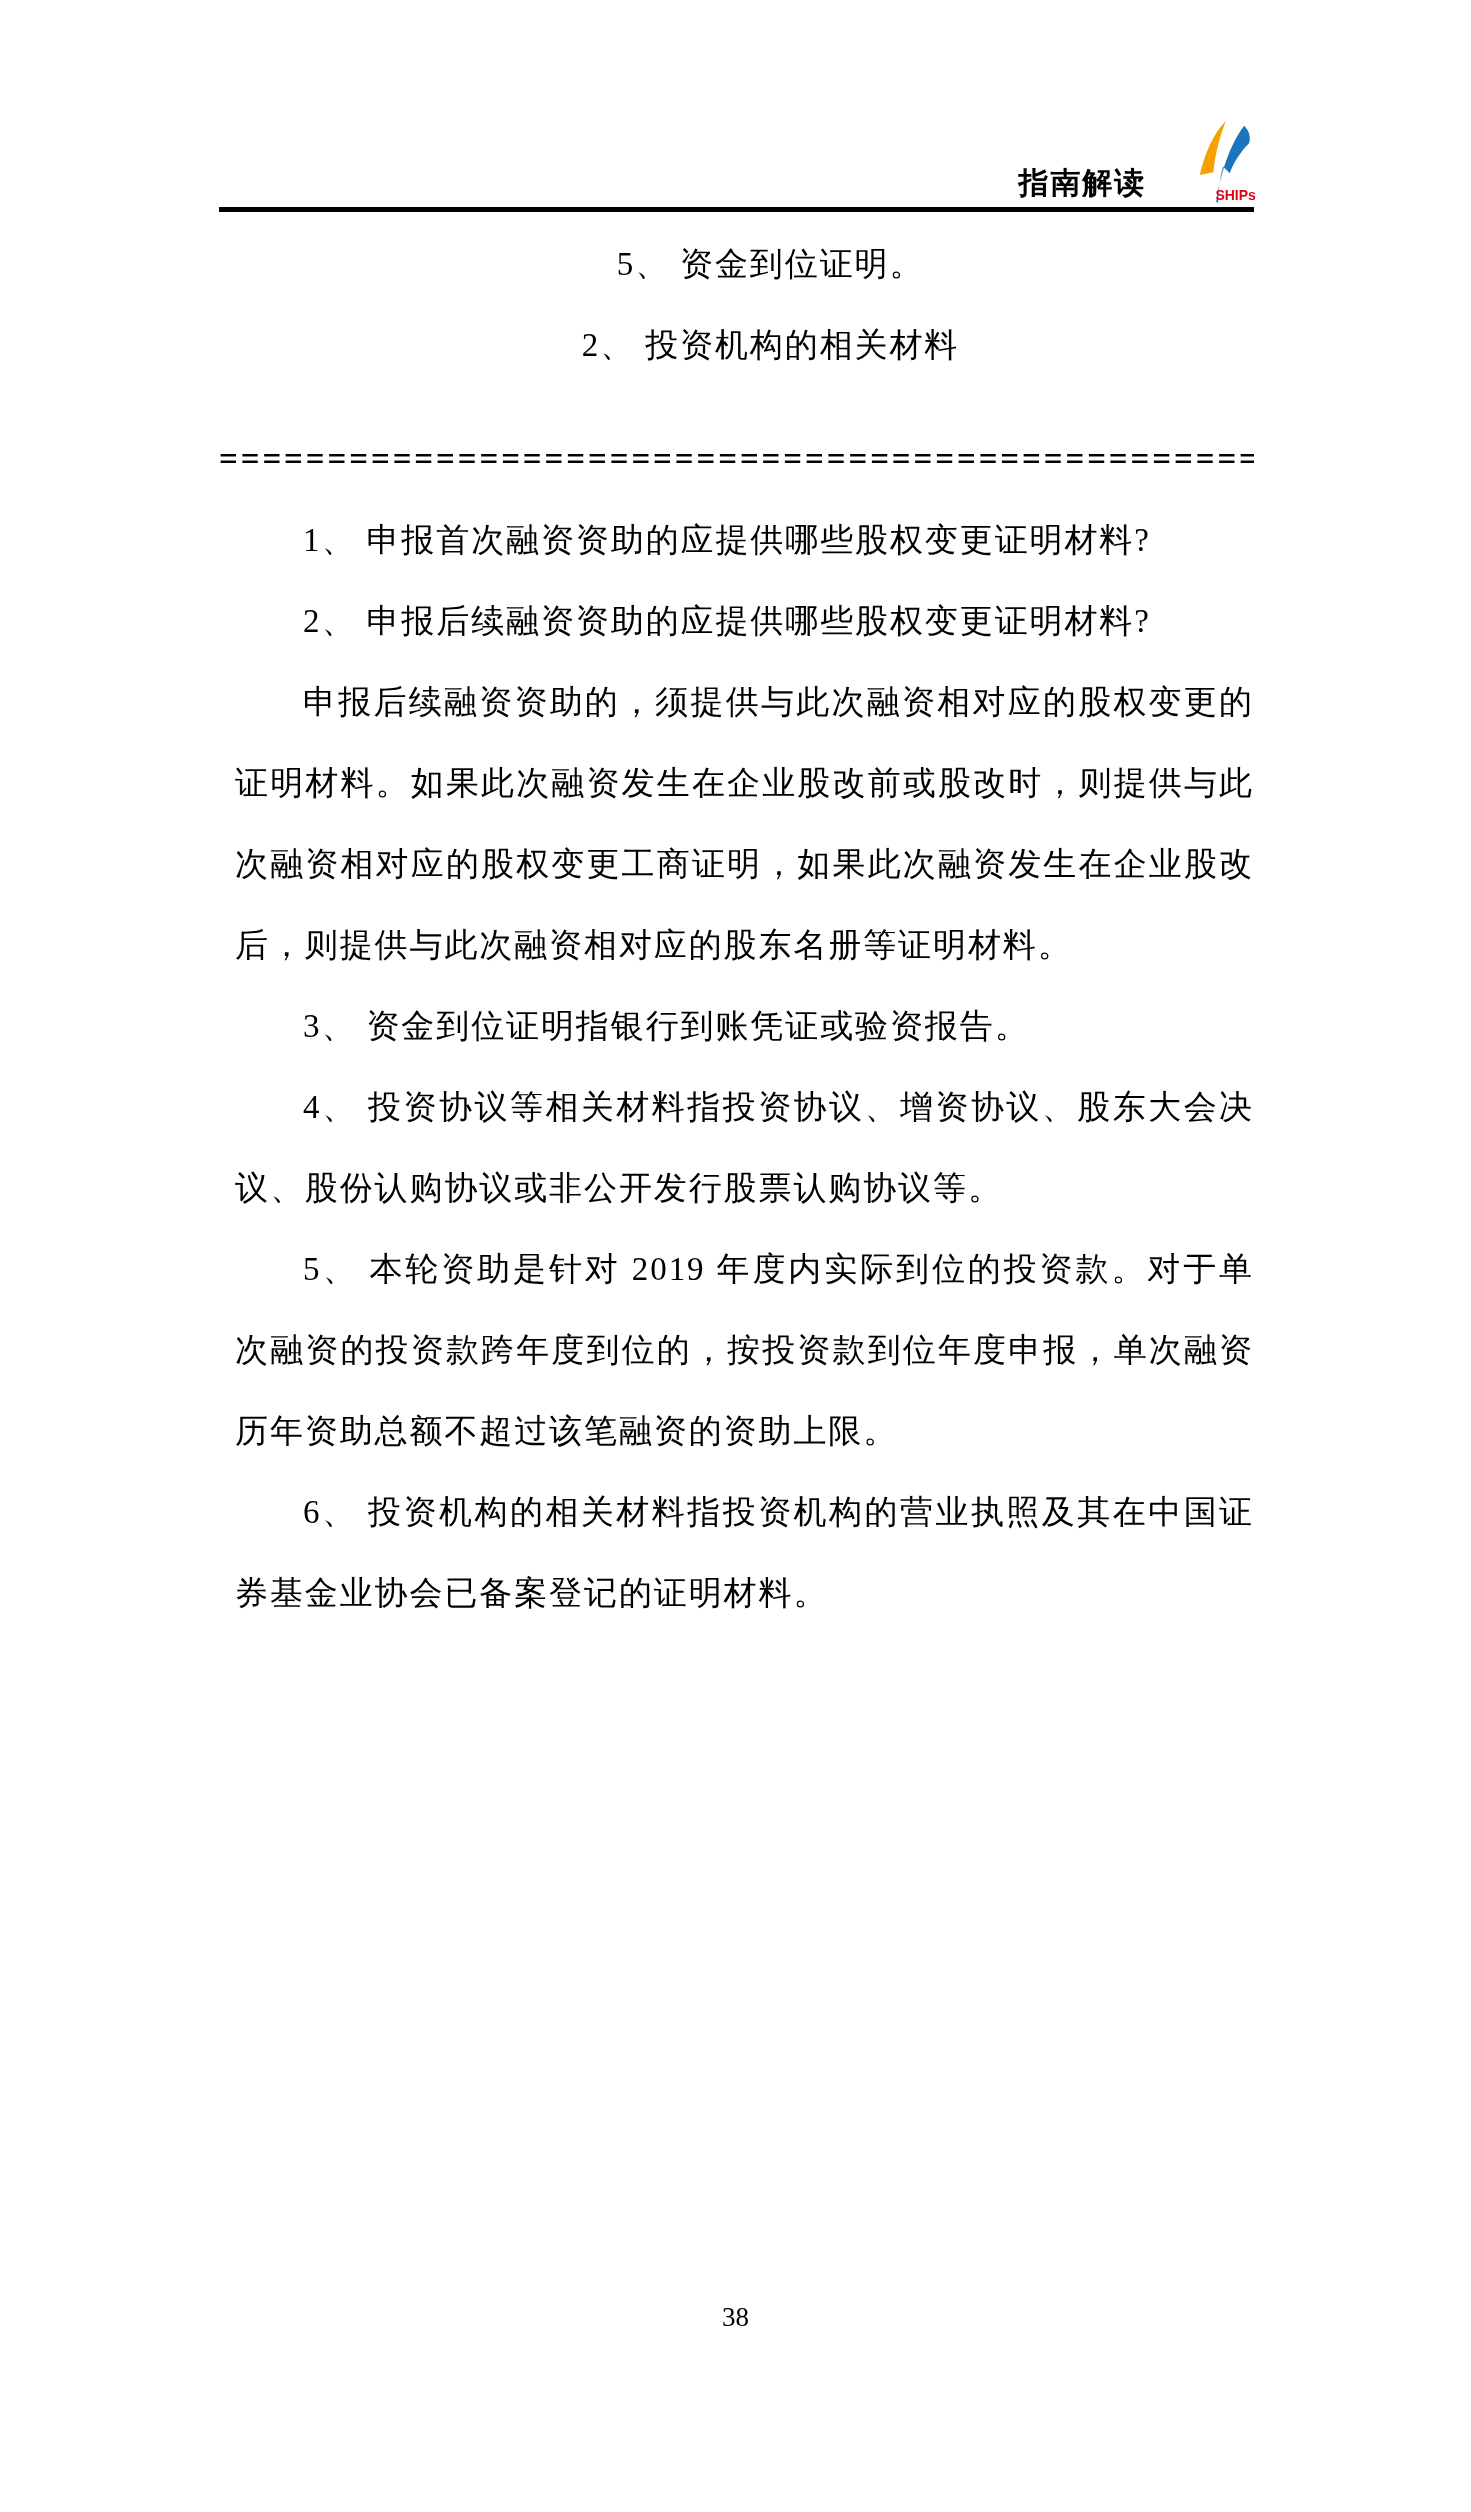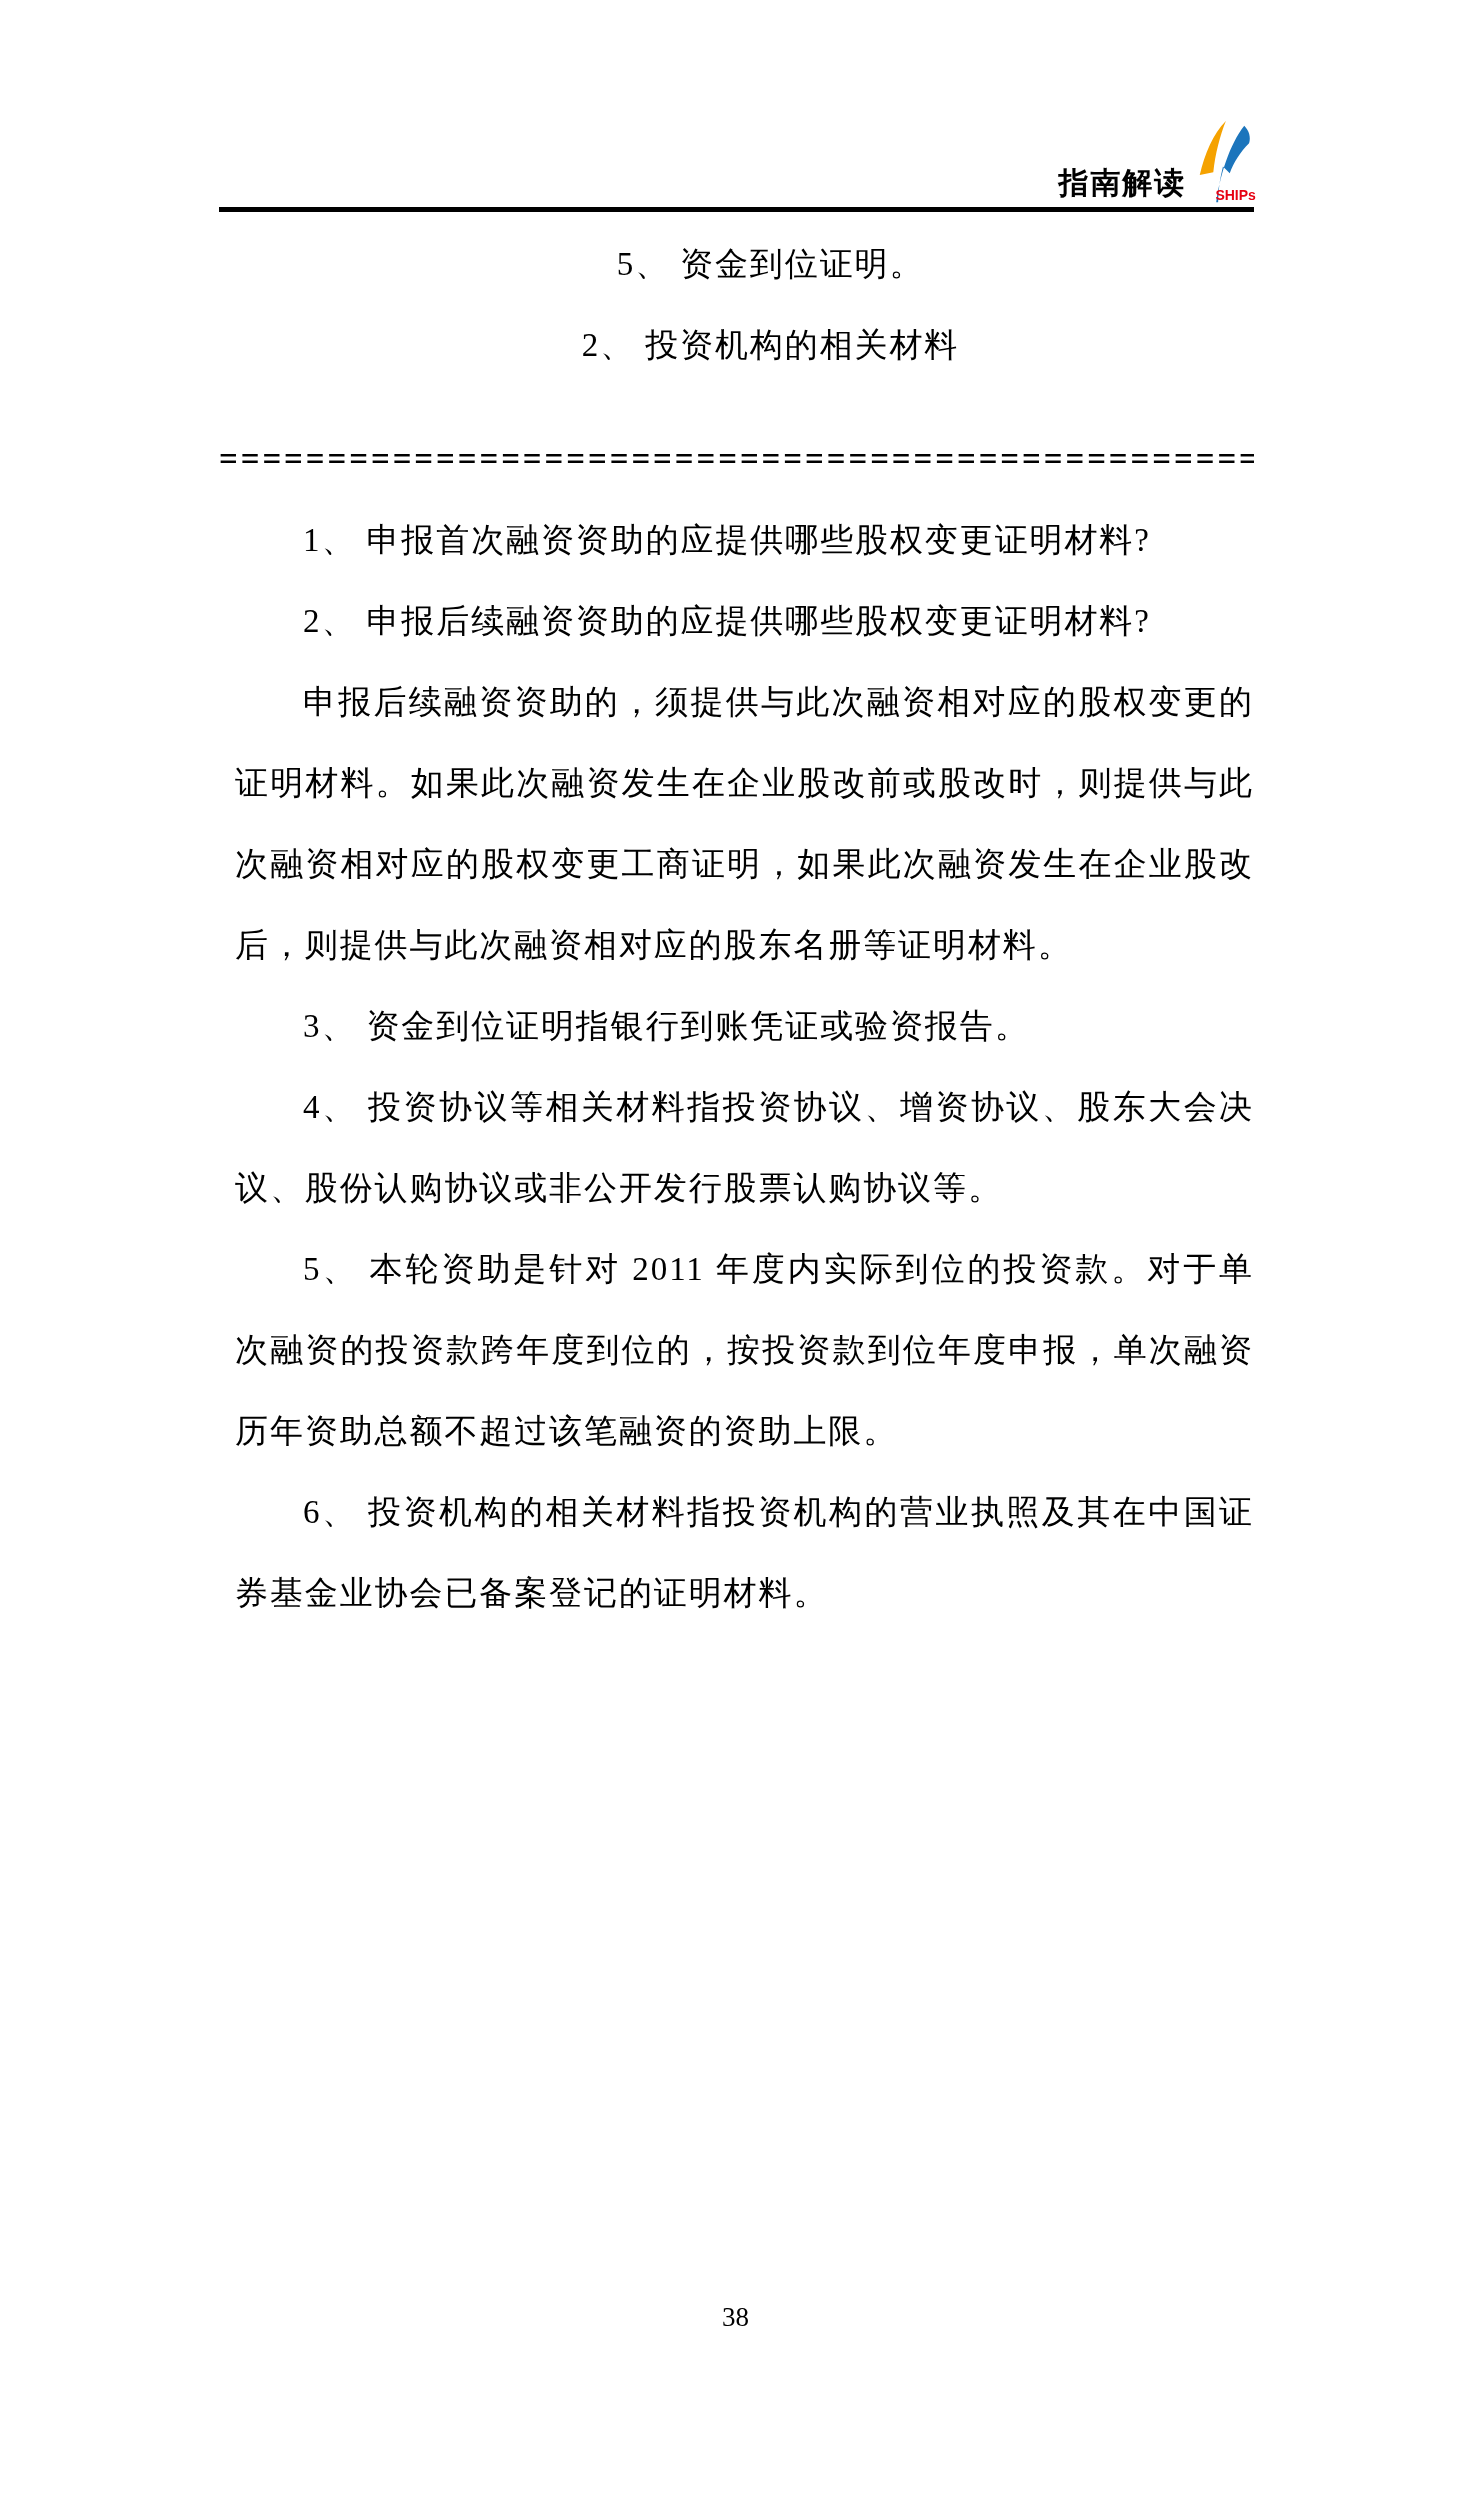--- a/index.html
+++ b/index.html
@@ -15,20 +15,21 @@
   }
 
   
   .brand-row {
     position:absolute;
     left:219px; top:115px;
     width:1035px; height:93px;
     display:flex;
     justify-content:flex-end;
     align-items:flex-end;
+    gap:40px;
   }
   .brand-text {
     font-size:30px;
     font-weight:bold;
     line-height:1;
     padding-bottom:9.7px;
     letter-spacing:1.9px;
   }
   .logo {
     position:relative;
@@ -116,20 +117,20 @@
     <div class="intro-item">2、 投资机构的相关材料</div>
 
     <div class="separator">====================================================</div>
 
 
     <div class="para question">1、 申报首次融资资助的应提供哪些股权变更证明材料?</div>
     <div class="para question">2、 申报后续融资资助的应提供哪些股权变更证明材料?</div>
     <div class="para">申报后续融资资助的，须提供与此次融资相对应的股权变更的证明材料。如果此次融资发生在企业股改前或股改时，则提供与此次融资相对应的股权变更工商证明，如果此次融资发生在企业股改后，则提供与此次融资相对应的股东名册等证明材料。</div>
     <div class="para">3、 资金到位证明指银行到账凭证或验资报告。</div>
     <div class="para">4、 投资协议等相关材料指投资协议、增资协议、股东大会决议、股份认购协议或非公开发行股票认购协议等。</div>
-    <div class="para">5、 本轮资助是针对 2011 年度内实际到位的投资款。对于单次融资的投资款跨年度到位的，按投资款到位年度申报，单次融资历年资助总额不超过该笔融资的资助上限。</div>
+    <div class="para">5、 本轮资助是针对 2019 年度内实际到位的投资款。对于单次融资的投资款跨年度到位的，按投资款到位年度申报，单次融资历年资助总额不超过该笔融资的资助上限。</div>
     <div class="para">6、 投资机构的相关材料指投资机构的营业执照及其在中国证券基金业协会已备案登记的证明材料。</div>
   </div>
 
   <div class="page-number">38</div>
 
 </div>
 
 
 </body></html>

